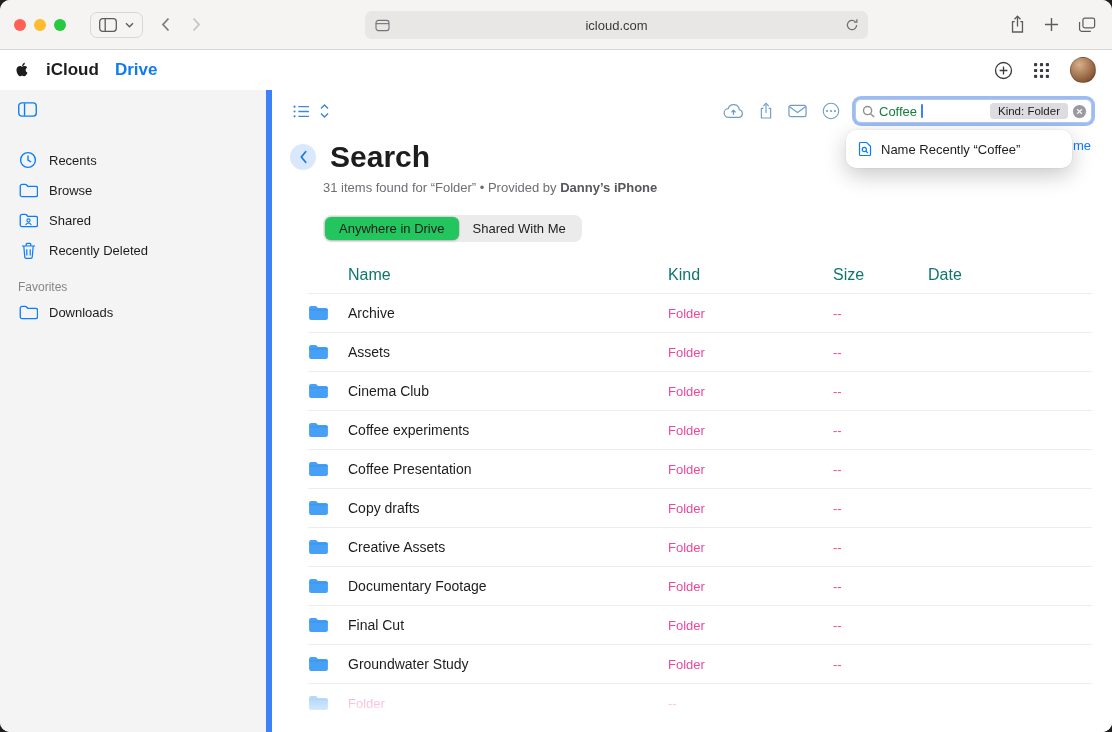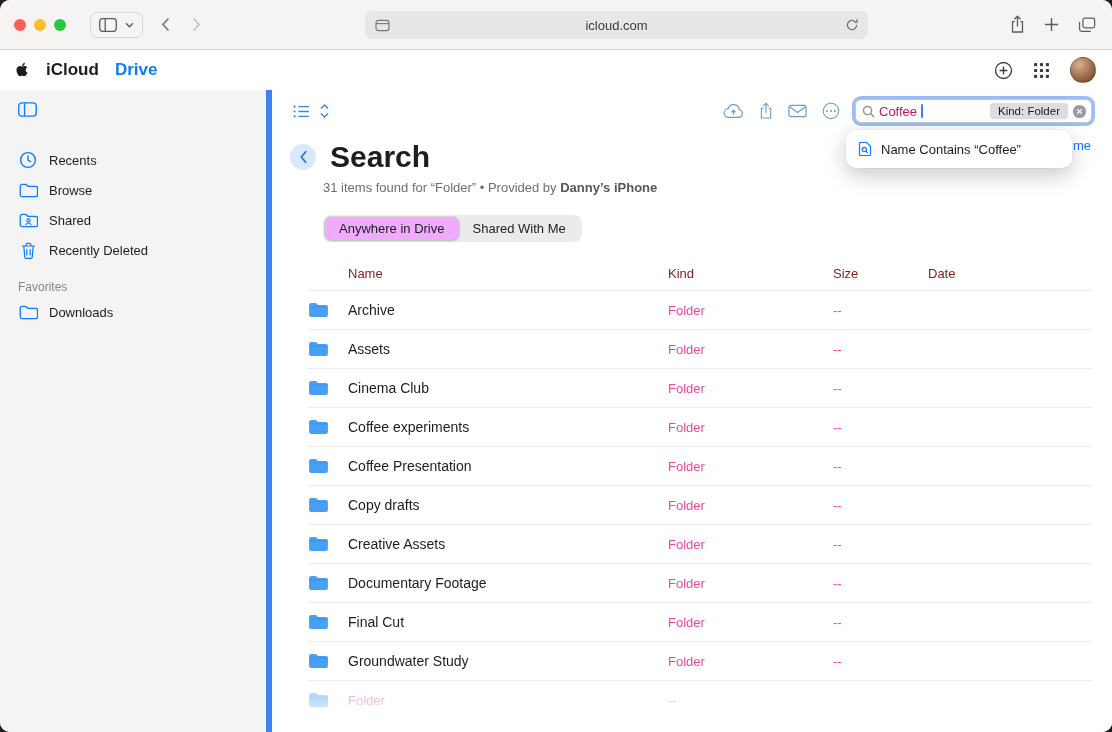--- a/index.html
+++ b/index.html
@@ -80,21 +80,21 @@
   .tb-spacer { flex: 1; }
   .action-icons { display: flex; gap: 15px; align-items: center; color: #6d9ecb; margin-right: 15px; }
 
   
   .search-field {
     width: 237px; height: 24px;
     background: #fff; border: 1px solid #b9c8e2; border-radius: 6px;
     box-shadow: 0 0 0 3px rgba(72,133,240,.55);
     display: flex; align-items: center; gap: 4px; padding: 0 4px 0 6px;
   }
-  .search-query { font-size: 13px; color: #be185d; }
+  .search-query { font-size: 13px; color: #15803d; }
   .caret { width: 2px; height: 14px; background: #3b82f6; border-radius: 1px; }
   .token { margin-left: auto; background: #dcdce1; border-radius: 4px; padding: 2px 8px; font-size: 11.5px; color: #1d1d1f; white-space: nowrap; }
   .clear-btn { display: flex; }
 
   
   .popup {
     position: absolute; top: 40px; right: 40px; z-index: 10;
     width: 226px; height: 38px;
     background: #fff; border-radius: 10px;
     box-shadow: 0 7px 22px rgba(0,0,0,.22), 0 0 0 0.5px rgba(0,0,0,.06);
@@ -106,26 +106,26 @@
   
   .search-header { display: flex; align-items: center; gap: 14px; margin: 16px 0 0 -2px; }
   .back-btn { width: 26px; height: 26px; border-radius: 50%; background: #d9e8fb; display: flex; align-items: center; justify-content: center; }
   .page-title { font-size: 30px; font-weight: 700; color: #1d1d1f; }
   .subtitle { margin: 6px 0 0 31px; font-size: 13px; color: #6e6e73; }
   .subtitle b { color: #57575b; }
 
   
   .segmented { margin: 20px 0 0 31px; display: inline-flex; background: #ebebec; border-radius: 8px; padding: 2px; }
   .segment { font-size: 13px; color: #1d1d1f; padding: 4px 14px; border-radius: 6px; }
-  .segment.selected { background: #f0abfc; box-shadow: 0 0 0 0.5px rgba(0,0,0,.14), 0 1px 2.5px rgba(0,0,0,.16); }
+  .segment.selected { background: #22c55e; box-shadow: 0 0 0 0.5px rgba(0,0,0,.14), 0 1px 2.5px rgba(0,0,0,.16); }
 
   
   .file-table { margin: 24px 0 0 16px; }
   .tgrid { display: grid; grid-template-columns: 40px 320px 165px 95px 1fr; align-items: center; }
-  .thead { font-size: 13px; color: #7f1d1d; padding-bottom: 9px; border-bottom: 1px solid #ededf0; }
+  .thead { font-size: 16px; color: #0f766e; padding-bottom: 9px; border-bottom: 1px solid #ededf0; }
   .row { height: 39px; border-bottom: 1px solid #ededf0; }
   .row.faded { opacity: .4; }
   .cell-icon { display: flex; align-items: center; }
   .cell-name { font-size: 14px; color: #1d1d1f; }
   .cell-kind, .cell-size { font-size: 13px; color: #ec4899; }
   .fade-bottom {
     position: absolute; left: 0; right: 0; bottom: 0; height: 34px;
     background: linear-gradient(rgba(255,255,255,0), #fff 88%);
     pointer-events: none;
   }
@@ -377,21 +377,21 @@
       <span class="partial-me">me</span>
 
       <div class="popup">
         <span style="display:flex">
           <svg width="14" height="16" viewBox="0 0 14 16" fill="none" stroke="#0a7cff" stroke-width="1.2">
               <path d="M1.5 2.5a1 1 0 0 1 1-1h6.2l3.8 3.8v8.2a1 1 0 0 1-1 1h-9a1 1 0 0 1-1-1z"></path>
               <circle cx="6.3" cy="8.5" r="2.1"></circle>
               <path d="M7.9 10.1l1.9 1.9"></path>
             </svg>
         </span>
-        <span>Name Contains “Coffee”</span>
+        <span>Name Recently “Coffee”</span>
       </div>
 
       <div class="search-header">
         <span class="back-btn">
           <svg width="9" height="14" viewBox="0 0 10 16" fill="none" stroke="#1878e4" stroke-width="2" stroke-linecap="round" stroke-linejoin="round">
               <path d="M7.5 2 2.5 8l5 6"></path>
             </svg>
         </span>
         <span class="page-title">Search</span>
       </div>

